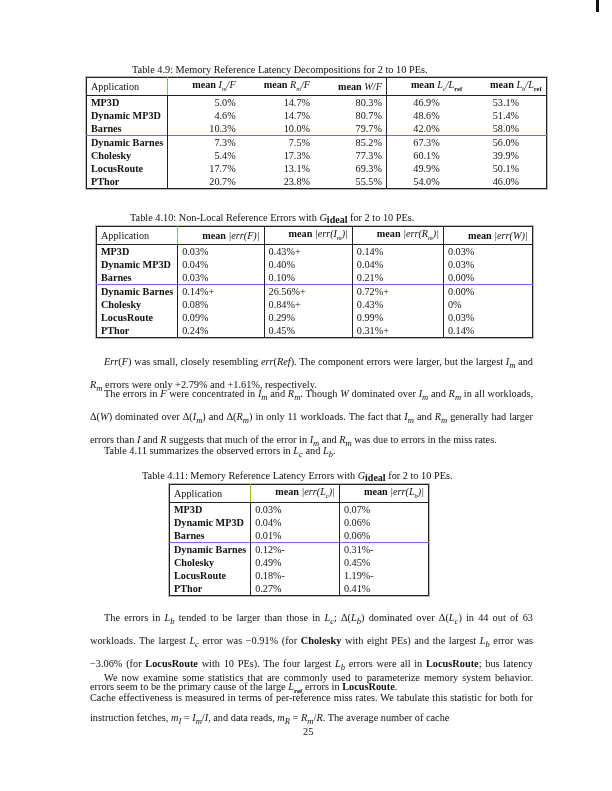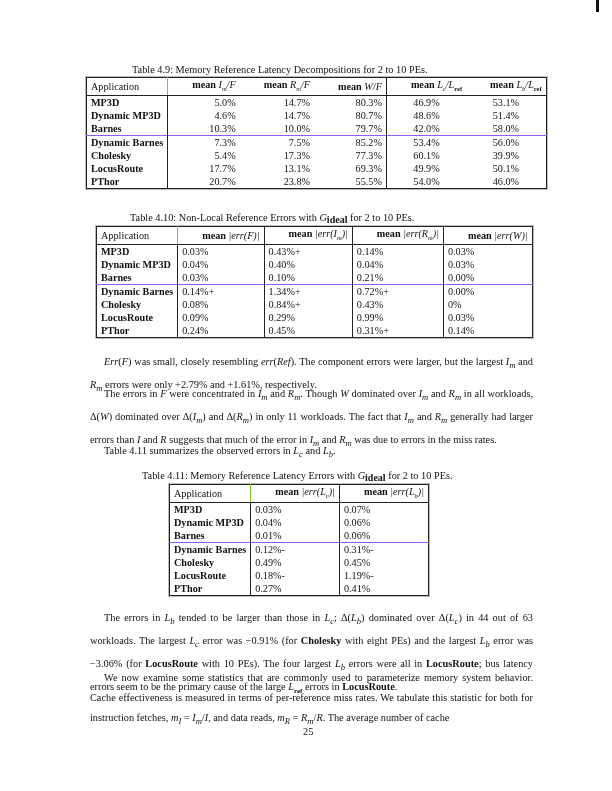--- a/index.html
+++ b/index.html
@@ -77,21 +77,21 @@
         <td class="num">10.0%</td>
         <td class="num vr">79.7%</td>
         <td class="ctr">42.0%</td>
         <td class="ctr">58.0%</td>
       </tr>
       <tr class="grp">
         <td class="app">Dynamic Barnes</td>
         <td class="num">7.3%</td>
         <td class="num">7.5%</td>
         <td class="num vr">85.2%</td>
-        <td class="ctr">53.4%</td>
+        <td class="ctr">67.3%</td>
         <td class="ctr">56.0%</td>
       </tr>
       <tr>
         <td class="app">Cholesky</td>
         <td class="num">5.4%</td>
         <td class="num">17.3%</td>
         <td class="num vr">77.3%</td>
         <td class="ctr">60.1%</td>
         <td class="ctr">39.9%</td>
       </tr>
@@ -145,21 +145,21 @@
       <tr>
         <td class="app">Barnes</td>
         <td class="vr">0.03%</td>
         <td class="vr">0.10%</td>
         <td class="vr">0.21%</td>
         <td class="">0.00%</td>
       </tr>
       <tr class="grp">
         <td class="app">Dynamic Barnes</td>
         <td class="vr">0.14%+</td>
-        <td class="vr">1.34%+</td>
+        <td class="vr">26.56%+</td>
         <td class="vr">0.72%+</td>
         <td class="">0.00%</td>
       </tr>
       <tr>
         <td class="app">Cholesky</td>
         <td class="vr">0.08%</td>
         <td class="vr">0.84%+</td>
         <td class="vr">0.43%</td>
         <td class="">0%</td>
       </tr>

